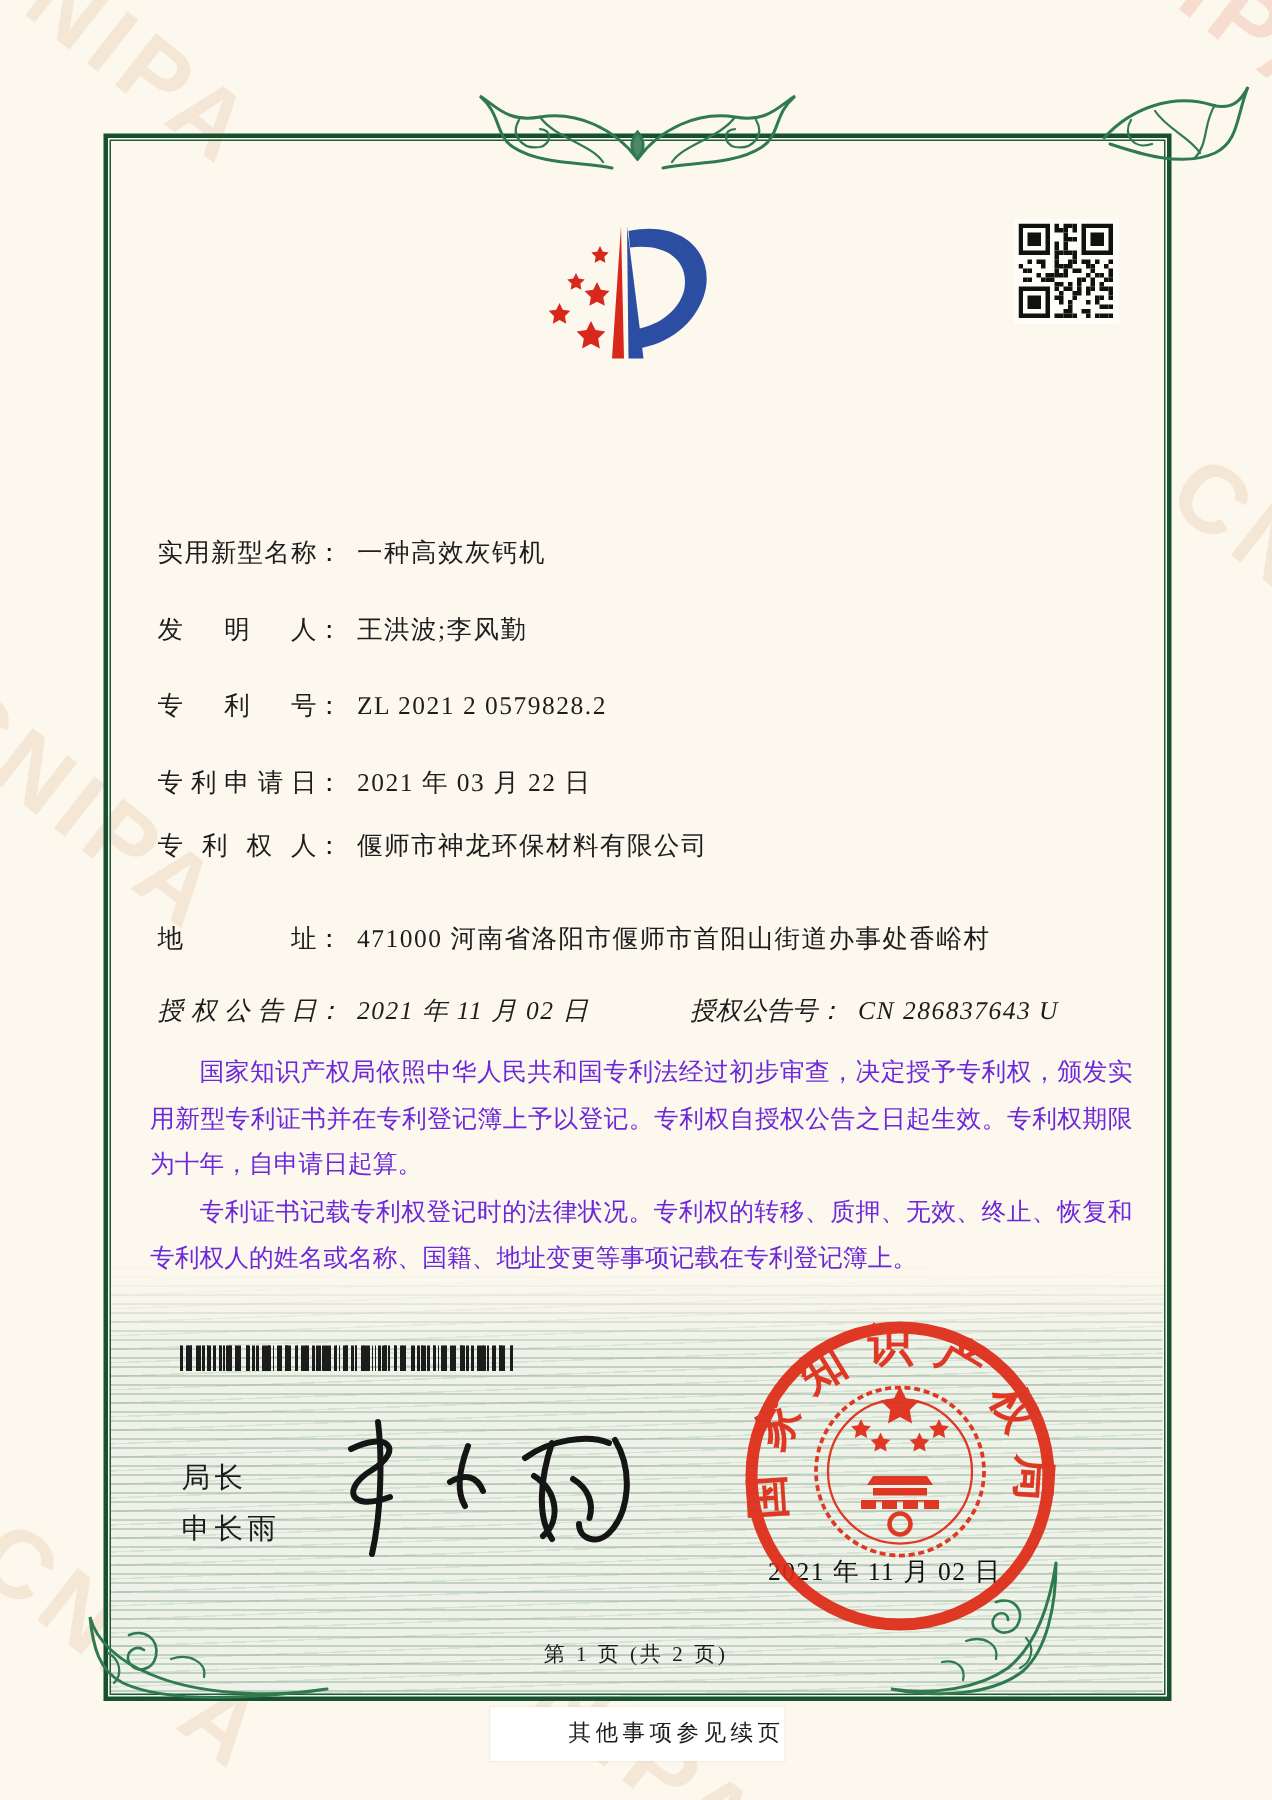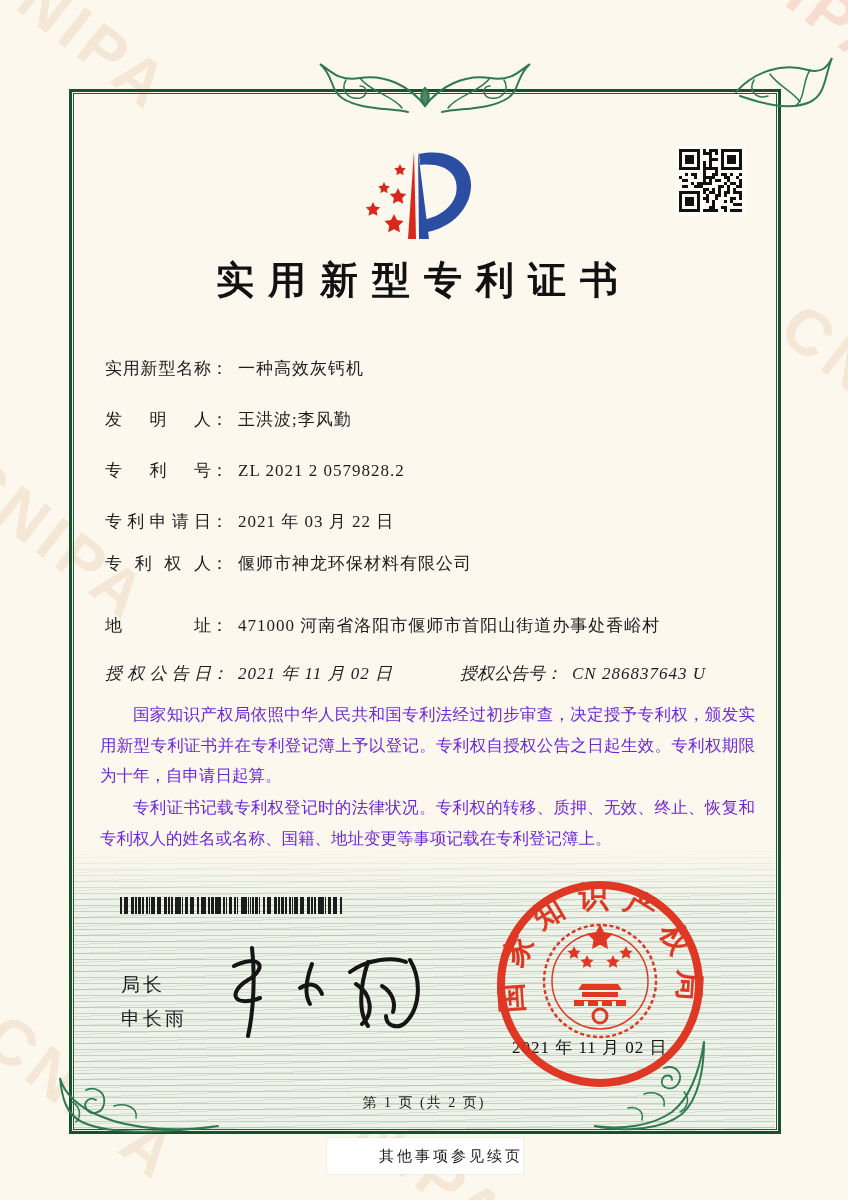--- a/index.html
+++ b/index.html
@@ -261,21 +261,20 @@
           <rect x="36" y="60" width="3" height="3"></rect>
           <rect x="45" y="60" width="3" height="3"></rect>
           <rect x="51" y="60" width="3" height="3"></rect>
           <rect x="54" y="60" width="3" height="3"></rect>
           <rect x="57" y="60" width="3" height="3"></rect>
           <rect x="60" y="60" width="3" height="3"></rect>
         </g>
     </svg>
   </div>
 
-  <div class="abs z4" id="title">实用新型专利证书</div>
 
   <div class="abs z4 frow" style="top:357px;">
     <span class="flabel">实用新型名称</span><span class="fcolon">：</span><span class="fvalue">一种高效灰钙机</span>
   </div>
   <div class="abs z4 frow" style="top:408px;">
     <span class="flabel">发明人</span><span class="fcolon">：</span><span class="fvalue">王洪波;李风勤</span>
   </div>
   <div class="abs z4 frow" style="top:459px;">
     <span class="flabel">专利号</span><span class="fcolon">：</span><span class="fvalue">ZL 2021 2 0579828.2</span>
   </div>

